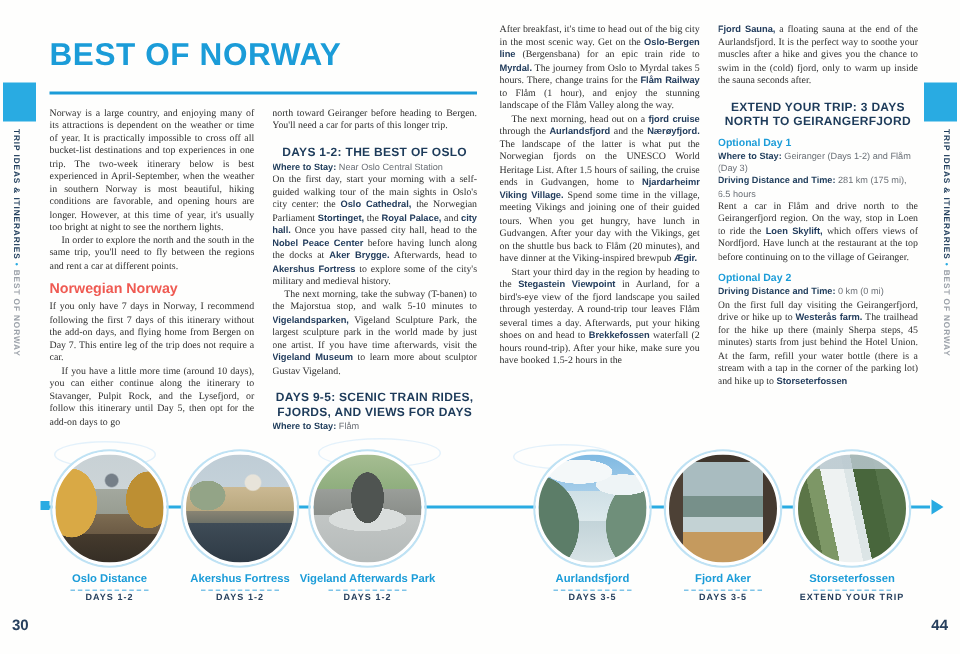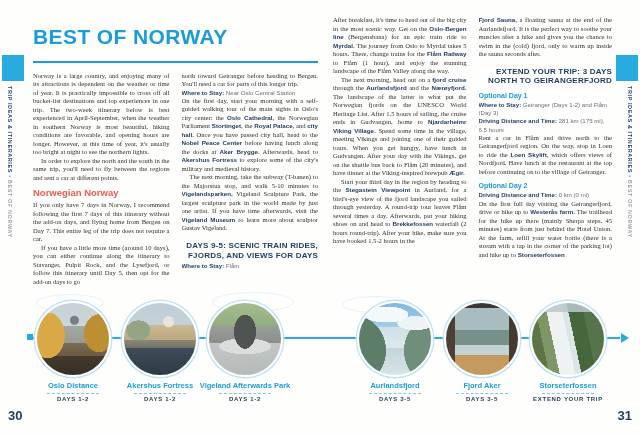--- a/index.html
+++ b/index.html
@@ -12,40 +12,40 @@
   .sidebar.right{right:0;}
   .side-tab{position:absolute;top:55px;width:22px;height:26px;background:#29abe2;}
   .sidebar.left .side-tab{left:2px;}
   .sidebar.right .side-tab{right:2px;}
   .vtext{position:absolute;top:86px;writing-mode:vertical-rl;font-family:"Liberation Sans",sans-serif;font-size:5.5px;letter-spacing:0.6px;white-space:nowrap;}
   .sidebar.left .vtext{left:7px;}
   .sidebar.right .vtext{right:7px;}
   .vtext .sec{color:#1d3b5a;font-weight:bold;}
   .vtext .sep{color:#29abe2;font-weight:bold;}
   .vtext .chap{color:#9aa0a8;font-weight:bold;}
-  .pageno{position:absolute;bottom:13px;font-family:"Liberation Sans",sans-serif;font-weight:bold;font-size:13px;color:#27405e;}
+  .pageno{position:absolute;bottom:13px;font-family:"Liberation Sans",sans-serif;font-weight:bold;font-size:10px;color:#27405e;}
   .sidebar.left .pageno{left:8px;}
   .sidebar.right .pageno{right:8px;}
 
   
   .page-left{position:absolute;left:33px;top:12px;width:285px;}
   .page-right{position:absolute;left:333px;top:16px;width:279px;}
   .title{color:#1b9cd8;font-family:"Liberation Sans",sans-serif;font-weight:bold;font-size:21px;letter-spacing:0.4px;line-height:1;}
   .title-rule{height:1.6px;background:#1b9cd8;margin-top:5px;}
   .cols{display:flex;gap:12px;margin-top:9px;}
   .page-right .cols{margin-top:0;}
   .col{flex:1;min-width:0;height:242px;overflow:hidden;}
   .page-right .col{height:280px;}
 
   
   .blk{color:#2e2e2e;font-size:6.6px;line-height:1.29;text-align:justify;margin:0;}
   .blk.p.indent{text-indent:8px;}
   .kw{font-family:"Liberation Sans",sans-serif;font-weight:bold;color:#223c5c;font-size:6.2px;}
   .blk.h_red{color:#ef5a52;font-family:"Liberation Sans",sans-serif;font-weight:bold;font-size:9.5px;margin:6px 0 2px;text-align:left;line-height:1.15;}
-  .blk.h_day{color:#1d3b5a;font-family:"Liberation Sans",sans-serif;font-weight:bold;font-size:8px;margin:8px 0 1.5px;text-align:right;line-height:1.22;letter-spacing:0.2px;}
+  .blk.h_day{color:#1d3b5a;font-family:"Liberation Sans",sans-serif;font-weight:bold;font-size:8px;margin:8px 0 1.5px;text-align:center;line-height:1.22;letter-spacing:0.2px;}
   .blk.h_opt{color:#1b9cd8;font-family:"Liberation Sans",sans-serif;font-weight:bold;font-size:7px;margin:5px 0 1px;text-align:left;}
   .blk.meta{font-family:"Liberation Sans",sans-serif;font-size:6.1px;text-align:left;line-height:1.35;}
   .meta-label{font-weight:bold;color:#1d3b5a;}
   .meta-value{color:#6a6f76;}
 
   
   .timeline{position:absolute;left:0;top:296px;right:0;height:130px;}
   .cloud{position:absolute;border:1px solid #dcevfa;border:1px solid #dceefa;border-radius:50%;opacity:.8;}
   .tl-line{position:absolute;left:30px;right:20px;top:41px;height:1.6px;background:#29abe2;z-index:1;}
   .tl-dot{position:absolute;left:27px;top:38px;width:6px;height:6px;background:#29abe2;z-index:1;}
@@ -94,36 +94,37 @@
       <span class="sec">TRIP IDEAS &amp; ITINERARIES</span><span class="sep"> </span><span class="sep">•</span><span class="sep"> </span><span class="chap">BEST OF NORWAY</span>
     </div>
     <div class="pageno">30</div>
   </aside>
 
   <aside class="sidebar right">
     <div class="side-tab"></div>
     <div class="vtext">
       <span class="sec">TRIP IDEAS &amp; ITINERARIES</span><span class="sep"> </span><span class="sep">•</span><span class="sep"> </span><span class="chap">BEST OF NORWAY</span>
     </div>
-    <div class="pageno">31</div>
+    <div class="pageno">44</div>
   </aside>
 
   <main class="page-left">
     <h1 class="title">BEST OF NORWAY</h1>
     <div class="title-rule"></div>
     <div class="cols">
       <div class="col">
           <div class="blk p"><span>Norway is a large country, and enjoying many of its attractions is dependent on the weather or time of year. It is practically impossible to cross off all bucket-list destinations and top experiences in one trip. The two-week itinerary below is best experienced in April-September, when the weather in southern Norway is most beautiful, hiking conditions are favorable, and opening hours are longer. However, at this time of year, it's usually too bright at night to see the northern lights.</span></div>
           <div class="blk p indent"><span>In order to explore the north and the south in the same trip, you'll need to fly between the regions and rent a car at different points.</span></div>
           <div class="blk h_red">Norwegian Norway</div>
           <div class="blk p"><span>If you only have 7 days in Norway, I recommend following the first 7 days of this itinerary without the add-on days, and flying home from Bergen on Day 7. This entire leg of the trip does not require a car.</span></div>
           <div class="blk p indent"><span>If you have a little more time (around 10 days), you can either continue along the itinerary to Stavanger, Pulpit Rock, and the Lysefjord, or follow this itinerary until Day 5, then opt for the add-on days to go</span></div>
         </div>
       <div class="col">
           <div class="blk p"><span>north toward Geiranger before heading to Bergen. You'll need a car for parts of this longer trip.</span></div>
+          <div class="blk h_day">DAYS 1-2: THE BEST OF OSLO</div>
           <div class="blk meta"><span class="meta-label">Where to Stay:</span><span class="meta-value"> Near Oslo Central Station</span></div>
           <div class="blk p"><span>On the first day, start your morning with a self-guided walking tour of the main sights in Oslo's city center: the </span><span class="kw">Oslo Cathedral,</span><span> the Norwegian Parliament </span><span class="kw">Stortinget,</span><span> the </span><span class="kw">Royal Palace,</span><span> and </span><span class="kw">city hall.</span><span> Once you have passed city hall, head to the </span><span class="kw">Nobel Peace Center</span><span> before having lunch along the docks at </span><span class="kw">Aker Brygge.</span><span> Afterwards, head to </span><span class="kw">Akershus Fortress</span><span> to explore some of the city's military and medieval history.</span></div>
           <div class="blk p indent"><span>The next morning, take the subway (T-banen) to the Majorstua stop, and walk 5-10 minutes to </span><span class="kw">Vigelandsparken,</span><span> Vigeland Sculpture Park, the largest sculpture park in the world made by just one artist. If you have time afterwards, visit the </span><span class="kw">Vigeland Museum</span><span> to learn more about sculptor Gustav Vigeland.</span></div>
           <div class="blk h_day">DAYS 9-5: SCENIC TRAIN RIDES, FJORDS, AND VIEWS FOR DAYS</div>
           <div class="blk meta"><span class="meta-label">Where to Stay:</span><span class="meta-value"> Flåm</span></div>
         </div>
     </div>
   </main>
 
   <main class="page-right">

